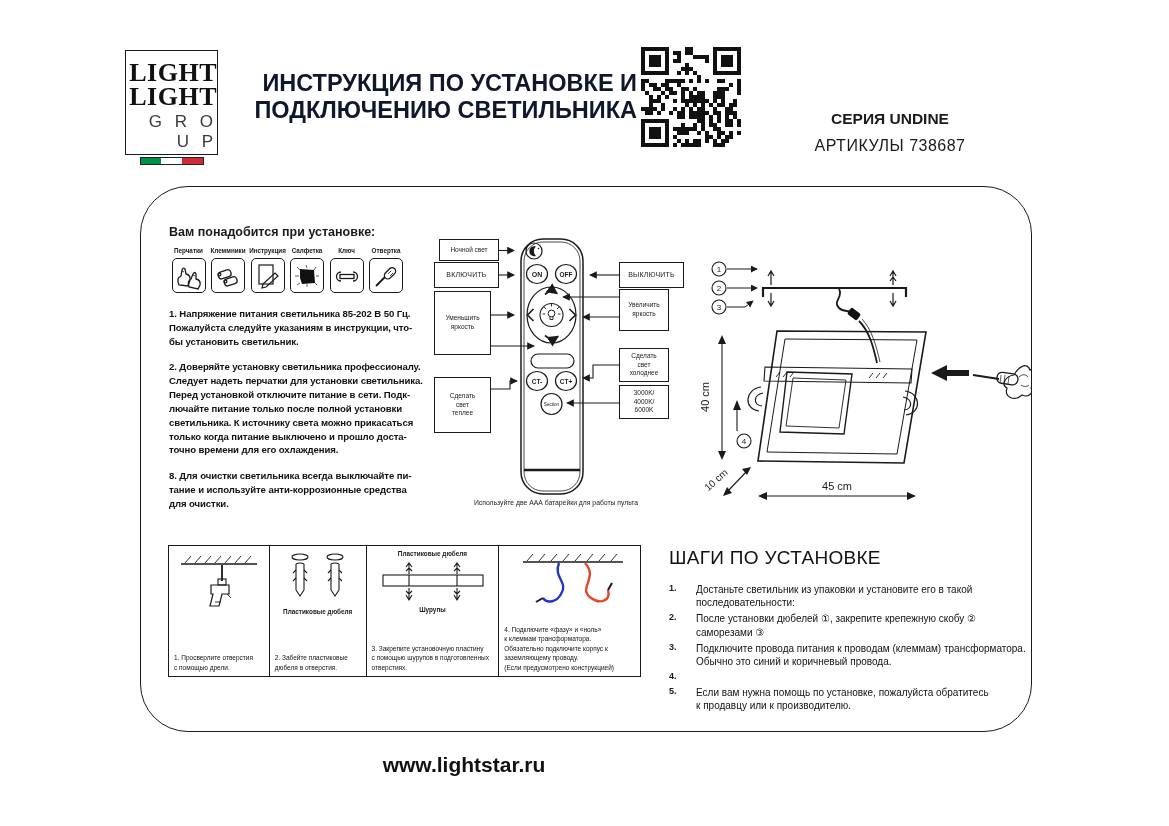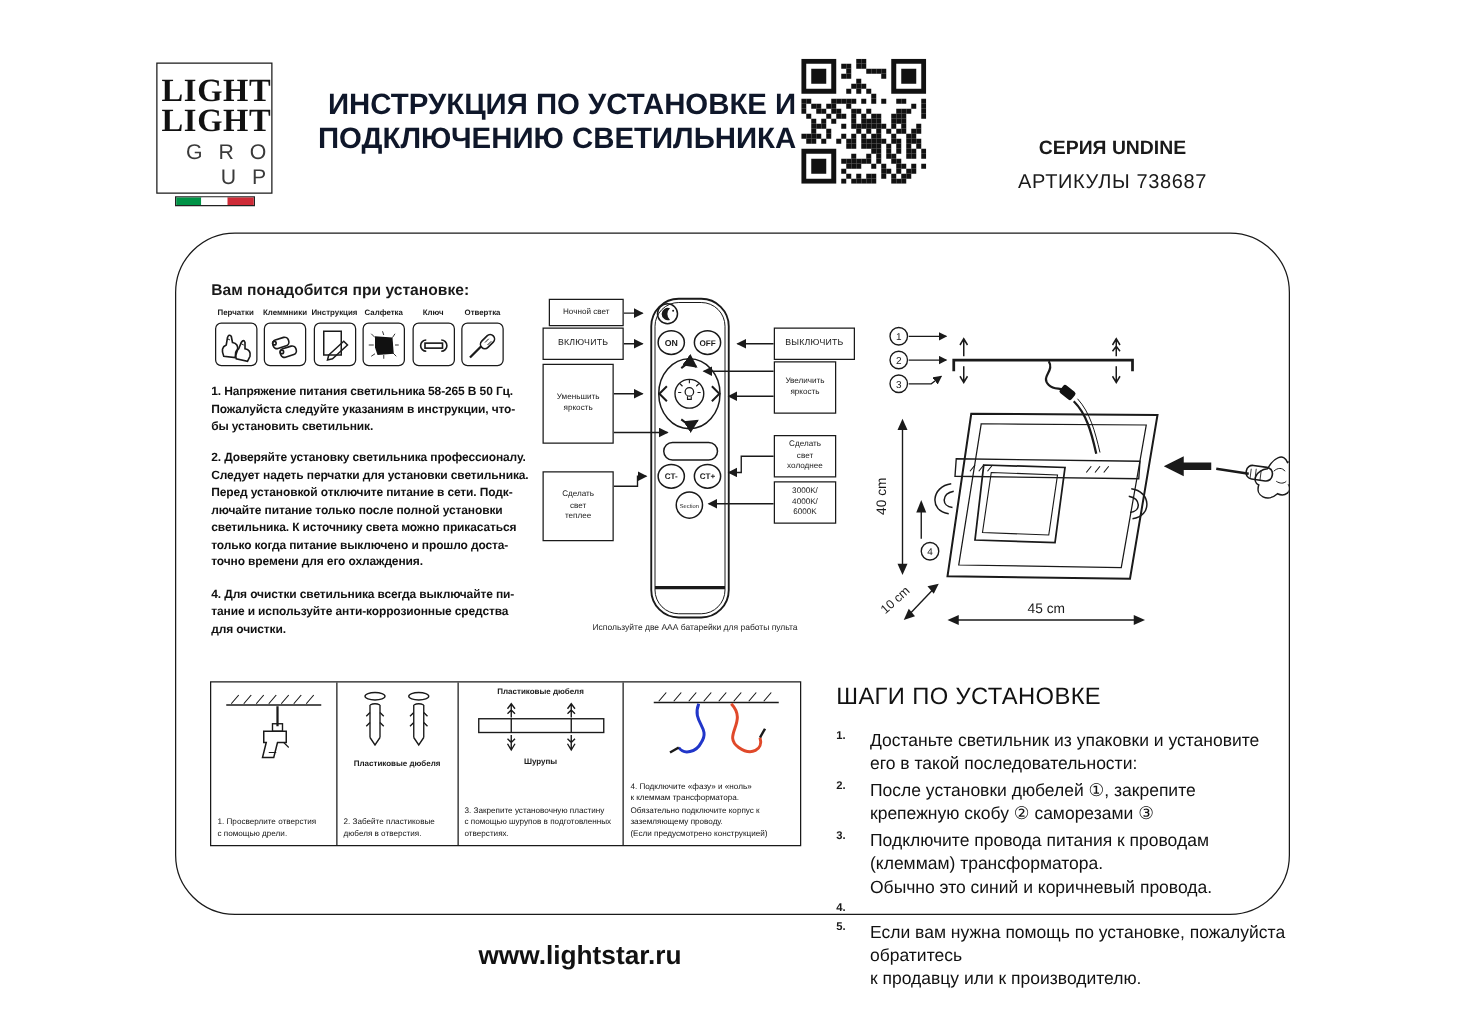--- a/index.html
+++ b/index.html
@@ -57,21 +57,21 @@
   .fig-c1 { width:100px; } .fig-c2 { width:97px; } .fig-c3 { width:133px; } .fig-c4 { width:142px; }
   .fig-art { flex:0 0 auto; display:flex; justify-content:center; }
   .fig-minilabel { font-size:6.4px; font-weight:bold; text-align:center; line-height:1.2; }
   .fig-caption { margin-top:auto; font-size:6.5px; line-height:1.45; white-space:pre-line; color:#111; }
 
   
   .steps { position:absolute; left:528px; top:360px; width:362px; }
   .steps-title { font-size:19px; font-weight:400; letter-spacing:0.3px; color:#111; margin-bottom:14px; }
   .step-row { display:flex; margin-bottom:3px; }
   .step-num { width:27px; flex:0 0 27px; font-size:9px; font-weight:bold; line-height:1.32; }
-  .step-text { font-size:14px; line-height:1.32; white-space:pre-line; color:#111; }
+  .step-text { font-size:10px; line-height:1.32; white-space:pre-line; color:#111; }
 
   .footer-url { position:absolute; left:0; top:753px; width:928px; text-align:center;
                 font-size:21px; font-weight:bold; color:#111; }
 
   svg .ln { stroke:#1a1a1a; fill:none; }
   svg text { font-family:"Liberation Sans", sans-serif; fill:#1a1a1a; }
 </style>
 </head>
 <body>
 
@@ -372,31 +372,31 @@
         <svg width="30" height="30">
           <path class="ln" stroke-width="1.8" d="M5,25 L14,16"></path>
           <rect class="ln" stroke-width="1.3" x="13" y="9" width="13" height="7" rx="3.5" transform="rotate(-45 19 13)"></rect>
           <path class="ln" stroke-width="0.8" d="M17,13 l3,-3 M19,15 l3,-3"></path>
         </svg>
       </div>
     </div>
   </div>
 
   <div class="warnings">
-    <p>1. Напряжение питания светильника 58-265 В 50 Гц.
+    <p>1. Напряжение питания светильника 85-202 В 50 Гц.
 Пожалуйста следуйте указаниям в инструкции, что-
 бы установить светильник.</p>
     <p>2. Доверяйте установку светильника профессионалу.
 Следует надеть перчатки для установки светильника.
 Перед установкой отключите питание в сети. Подк-
 лючайте питание только после полной установки
 светильника. К источнику света можно прикасаться
 только когда питание выключено и прошло доста-
 точно времени для его охлаждения.</p>
-    <p>4. Для очистки светильника всегда выключайте пи-
+    <p>8. Для очистки светильника всегда выключайте пи-
 тание и используйте анти-коррозионные средства
 для очистки.</p>
   </div>
 
   <svg id="remote-svg" width="260" height="290" viewBox="0 0 260 290">
     <defs>
       <marker id="ah" markerWidth="8" markerHeight="8" refX="6.2" refY="3.5" orient="auto">
         <path d="M0,0 L7,3.5 L0,7 Z" fill="#1a1a1a"></path>
       </marker>
     </defs>

